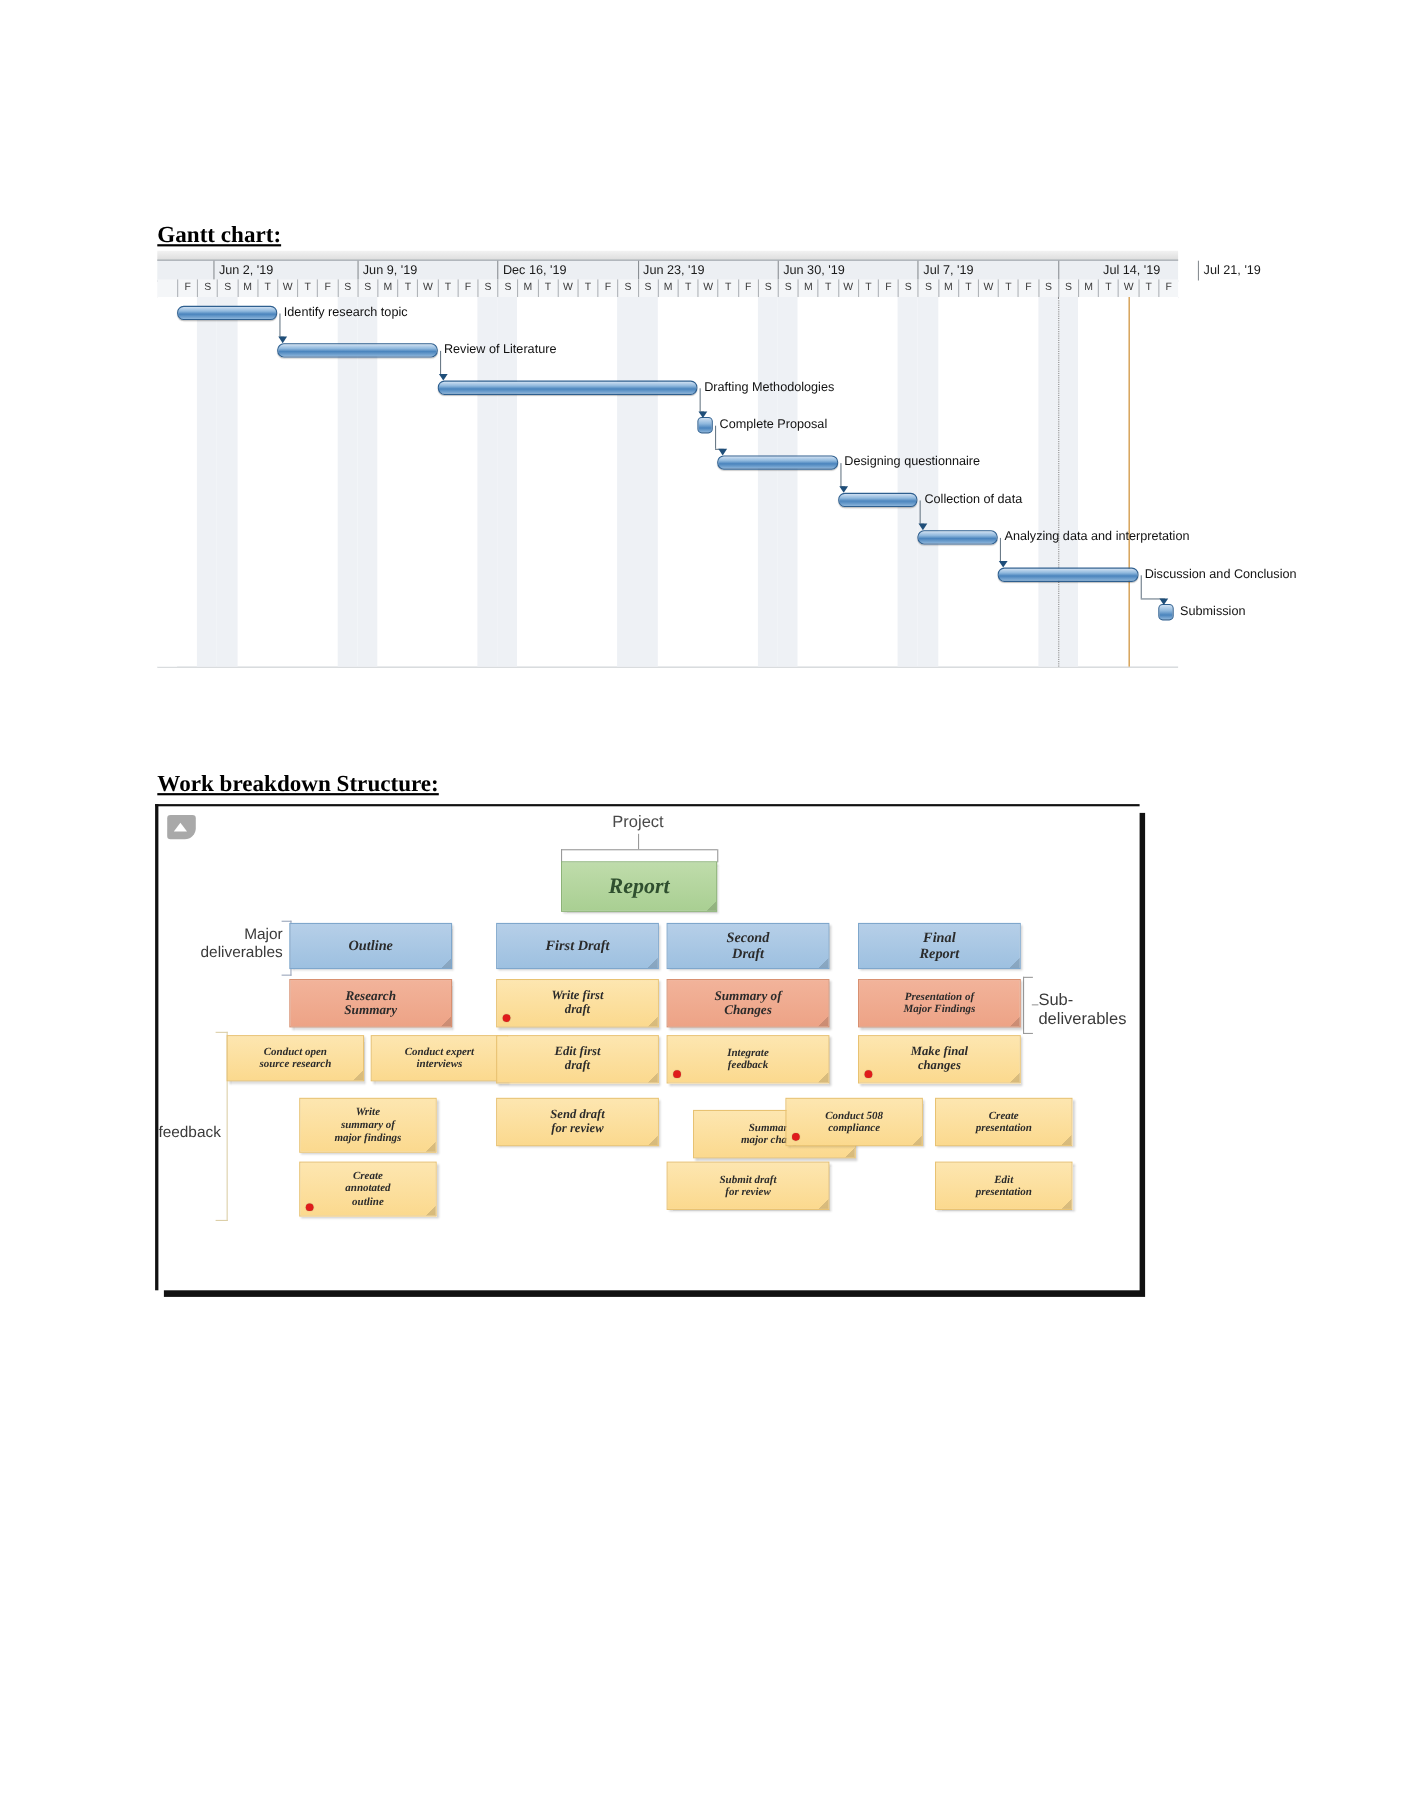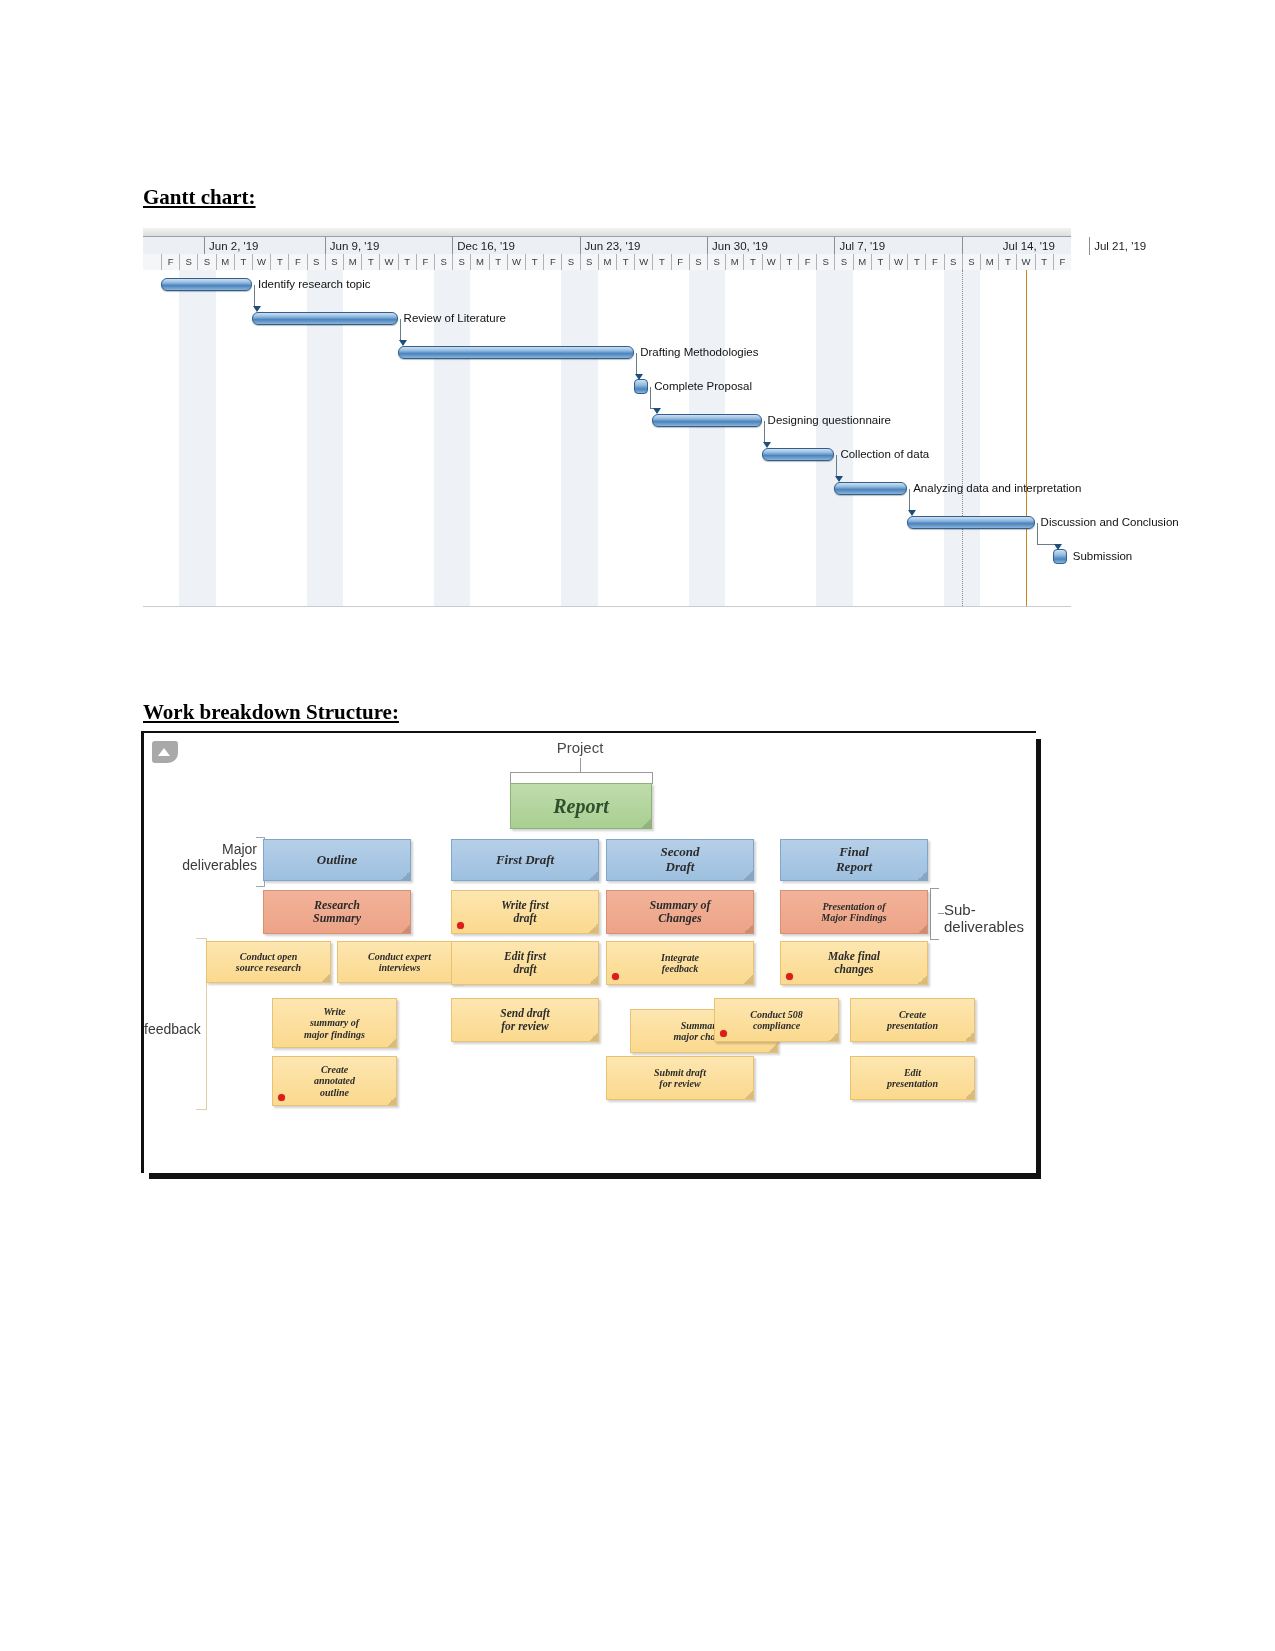--- a/index.html
+++ b/index.html
@@ -3,21 +3,21 @@
 <meta charset="utf-8">
 <style>
   html,body{margin:0;padding:0;background:#fff;}
   body{width:1275px;height:1651px;position:relative;font-family:"Liberation Serif",serif;}
 
   
   .doc-heading{
     position:absolute;font-family:"Liberation Serif",serif;font-weight:bold;
     font-size:21px;color:#000;text-decoration:underline;white-space:nowrap;
   }
-  #h-gantt{left:143px;top:185px;}
+  #h-gantt{left:143px;top:201px;}
   #h-wbs{left:143px;top:700px;}
 
   
   #gantt{position:absolute;left:143px;top:228px;width:928px;height:378px;}
   .g-topbar{position:absolute;left:0;top:0;width:928px;height:8px;
     background:linear-gradient(#f2f2f2,#dedede);border-bottom:1px solid #b9b9b9;}
   .g-weekrow{position:absolute;left:0;top:8px;width:928px;height:18px;
     background:#eceff3;border-top:1px solid #9aa0a6;border-bottom:1px solid #9aa0a6;}
   .g-week{position:absolute;top:0;height:18px;border-left:1px solid #8a8f94;
     font-family:"Liberation Sans",sans-serif;font-size:11.5px;color:#1a1a1a;
@@ -85,21 +85,21 @@
 </style>
 </head>
 <body>
 
 <div class="doc-heading" id="h-gantt">Gantt chart: </div>
 <div class="doc-heading" id="h-wbs">Work breakdown Structure:</div>
 
 <div id="gantt">
   <div class="g-topbar"></div>
   <div class="g-weekrow" id="weekrow">
-      <div class="g-week" style="left: 61px; width: 127.4px;">Jun 2, '19</div>
+      <div class="g-week" style="left: 51px; width: 127.4px;">Jun 2, '19</div>
       <div class="g-week" style="left: 181.8px; width: 127.4px;">Jun 9, '19</div>
       <div class="g-week" style="left: 309.2px; width: 127.4px;">Dec 16, '19</div>
       <div class="g-week" style="left: 436.6px; width: 127.4px;">Jun 23, '19</div>
       <div class="g-week" style="left: 564px; width: 127.4px;">Jun 30, '19</div>
       <div class="g-week" style="left: 691.4px; width: 127.4px;">Jul 7, '19</div>
       <div class="g-week" style="left: 818.8px; width: 127.4px; padding-left: 40px;">Jul 14, '19</div>
       <div class="g-week" style="left: 946.2px; width: 127.4px;">Jul 21, '19</div>
     </div>
   <div class="g-dayrow" id="dayrow">
       <div class="g-day" style="left: 18px; width: 18.2px;">F</div>

